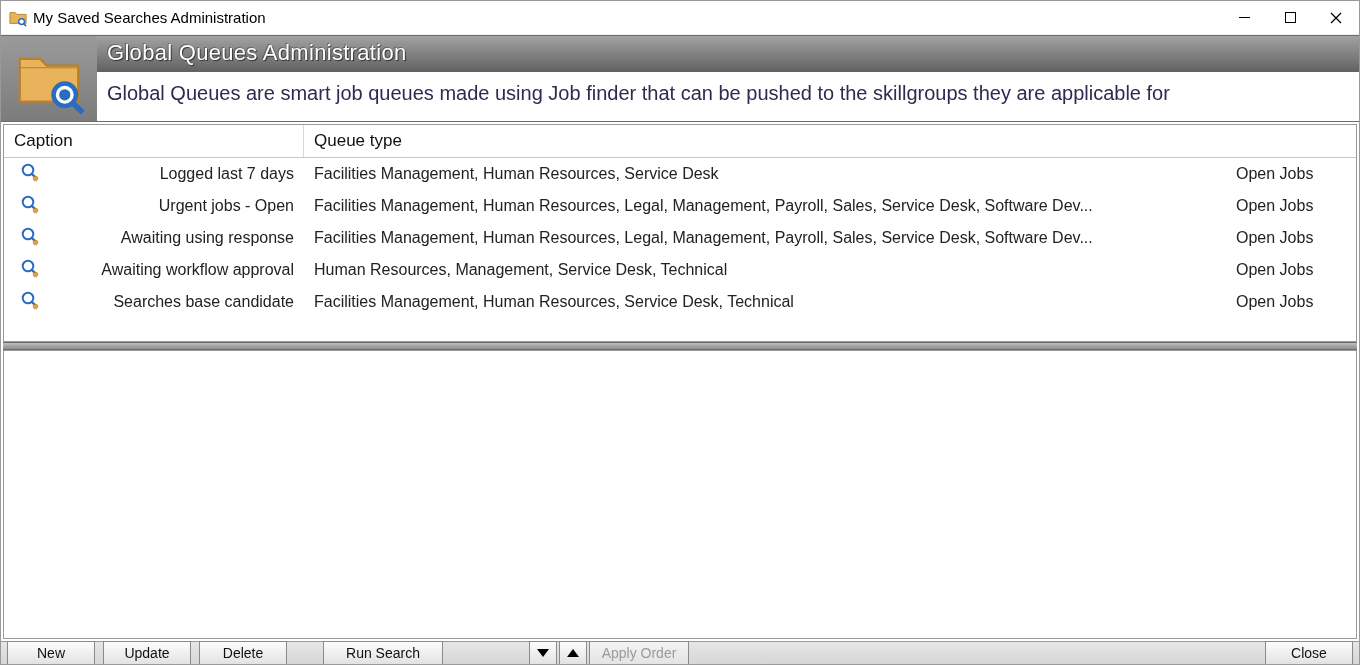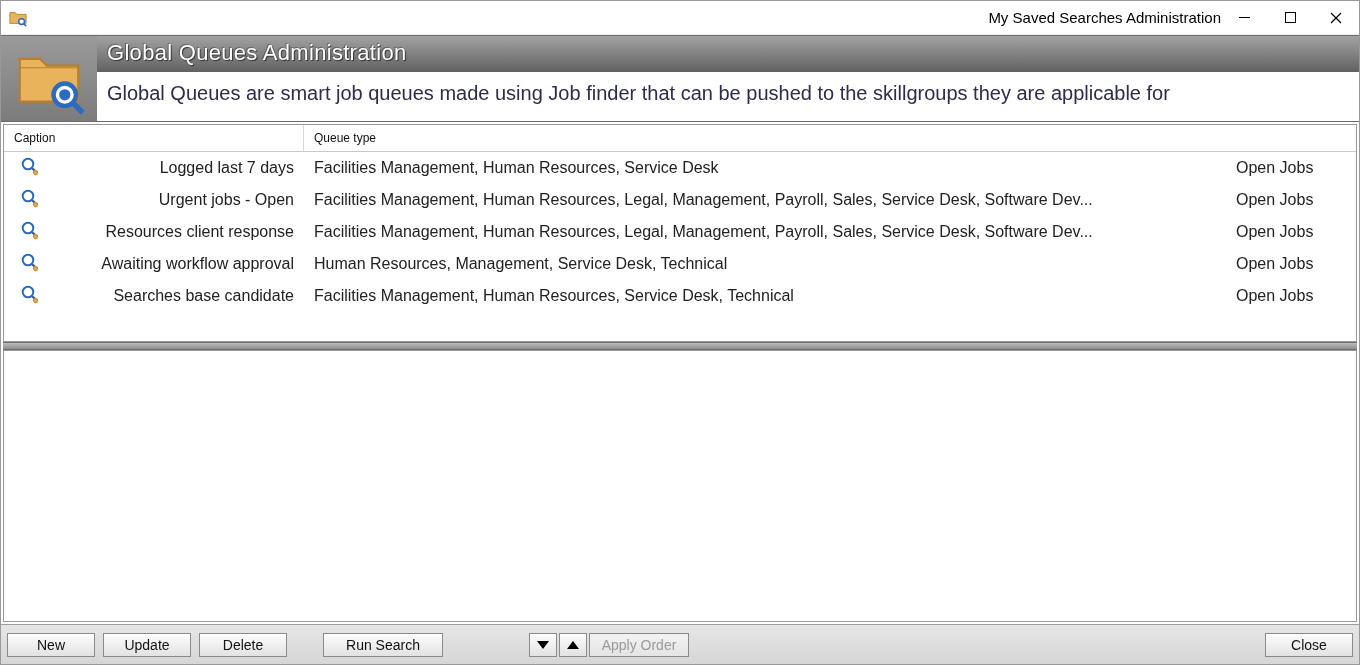--- a/index.html
+++ b/index.html
@@ -24,21 +24,20 @@
       padding-left: 8px;
       border-bottom: 1px solid #eee;
     }
     .titlebar .title-icon {
       width: 18px; height: 18px; margin-right: 6px;
     }
     .titlebar .title-text {
       font-size: 15px;
       color: #000;
       flex: 1;
-      text-align: right;
     }
     .win-btns { display: flex; height: 100%; }
     .win-btn {
       width: 46px;
       display: flex; align-items: center; justify-content: center;
       font-size: 16px; color: #000;
     }
 
     
     .banner {
@@ -84,21 +83,21 @@
       display: flex;
       flex-direction: column;
     }
     .grid-header {
       display: flex;
       background: #fff;
       border-bottom: 1px solid #c8c8c8;
     }
     .gh {
       padding: 6px 10px;
-      font-size: 12px;
+      font-size: 17px;
       color: #111;
       border-right: 1px solid #d8d8d8;
       white-space: nowrap;
       overflow: hidden;
     }
     .gh.caption { width: 300px; }
     .gh.skill { flex: 1; }
     .gh.qtype { width: 130px; border-right: none; }
 
     .grid-body { overflow: hidden; flex: 1; }
@@ -122,21 +121,21 @@
     }
 
     .detail-pane {
       flex: 1;
       border: 1px solid #9a9a9a;
       background: #fff;
     }
 
     
     .footer {
-      height: 40px;
+      height: 23px;
       background: linear-gradient(to bottom, #e6e6e6, #d6d6d6);
       border-top: 1px solid #9a9a9a;
       display: flex; align-items: center;
       padding: 0 6px;
       gap: 8px;
     }
     .btn {
       min-width: 88px;
       height: 24px;
       background: linear-gradient(to bottom, #fdfdfd, #e2e2e2);
@@ -232,21 +231,21 @@
           <div class="cell skill">Facilities Management, Human Resources, Legal, Management, Payroll, Sales, Service Desk, Software Dev...</div>
           <div class="cell qtype">Open Jobs</div>
         </div>
         <div class="row">
           <div class="cell caption">
             <span><svg viewBox="0 0 20 20" width="20" height="20">
                 <circle cx="8" cy="8" r="5.3" fill="#fff" stroke="#2a6cc2" stroke-width="2"></circle>
                 <line x1="12" y1="12" x2="17" y2="17" stroke="#2a6cc2" stroke-width="2.4"></line>
                 <circle cx="15.5" cy="16.5" r="2.2" fill="#e2a84a" stroke="#b87f2d" stroke-width="0.8"></circle>
               </svg></span>
-            <span>Resources client response</span>
+            <span>Awaiting using response</span>
           </div>
           <div class="cell skill">Facilities Management, Human Resources, Legal, Management, Payroll, Sales, Service Desk, Software Dev...</div>
           <div class="cell qtype">Open Jobs</div>
         </div>
         <div class="row">
           <div class="cell caption">
             <span><svg viewBox="0 0 20 20" width="20" height="20">
                 <circle cx="8" cy="8" r="5.3" fill="#fff" stroke="#2a6cc2" stroke-width="2"></circle>
                 <line x1="12" y1="12" x2="17" y2="17" stroke="#2a6cc2" stroke-width="2.4"></line>
                 <circle cx="15.5" cy="16.5" r="2.2" fill="#e2a84a" stroke="#b87f2d" stroke-width="0.8"></circle>

